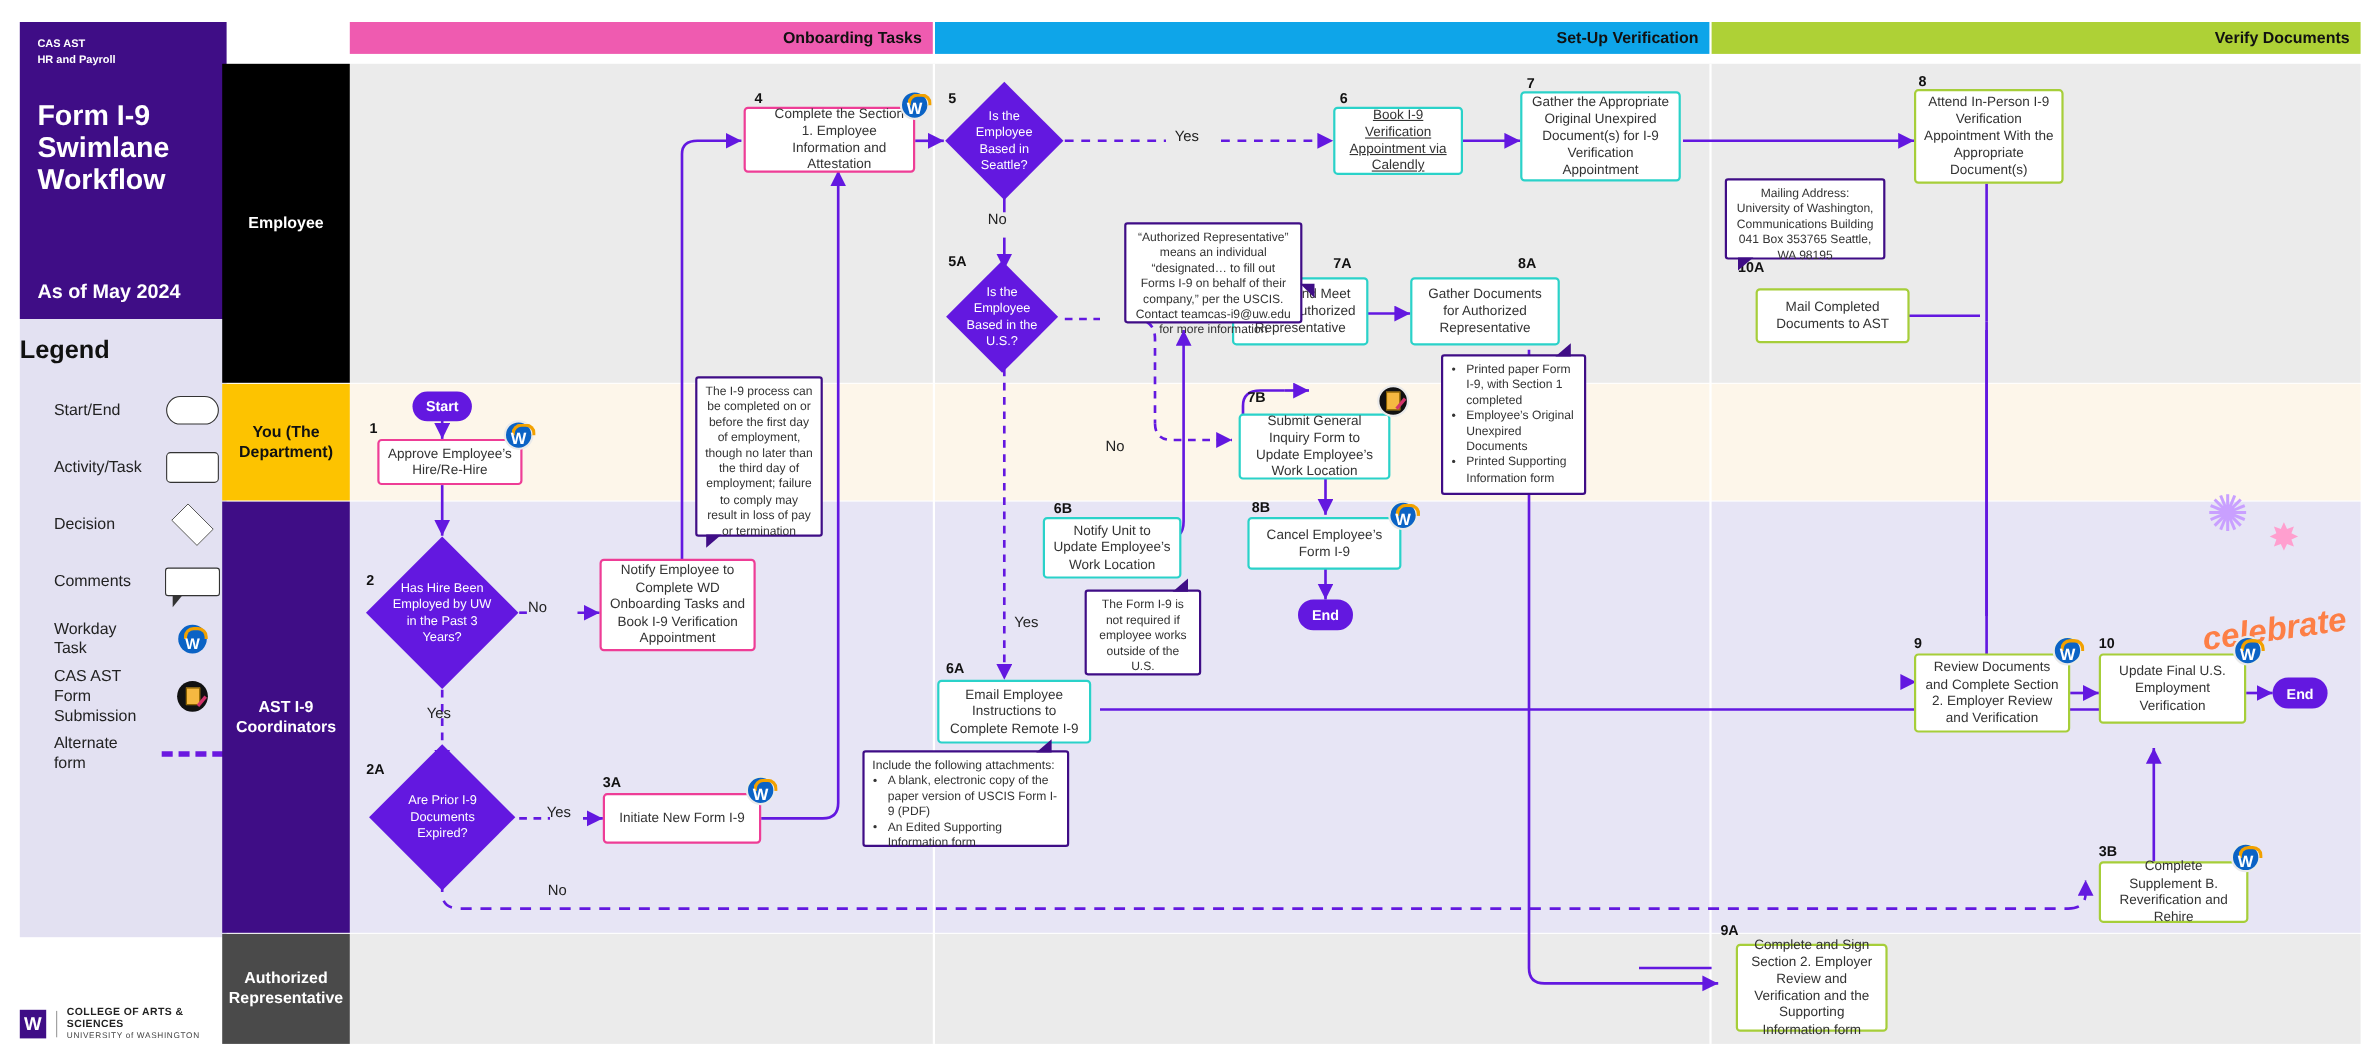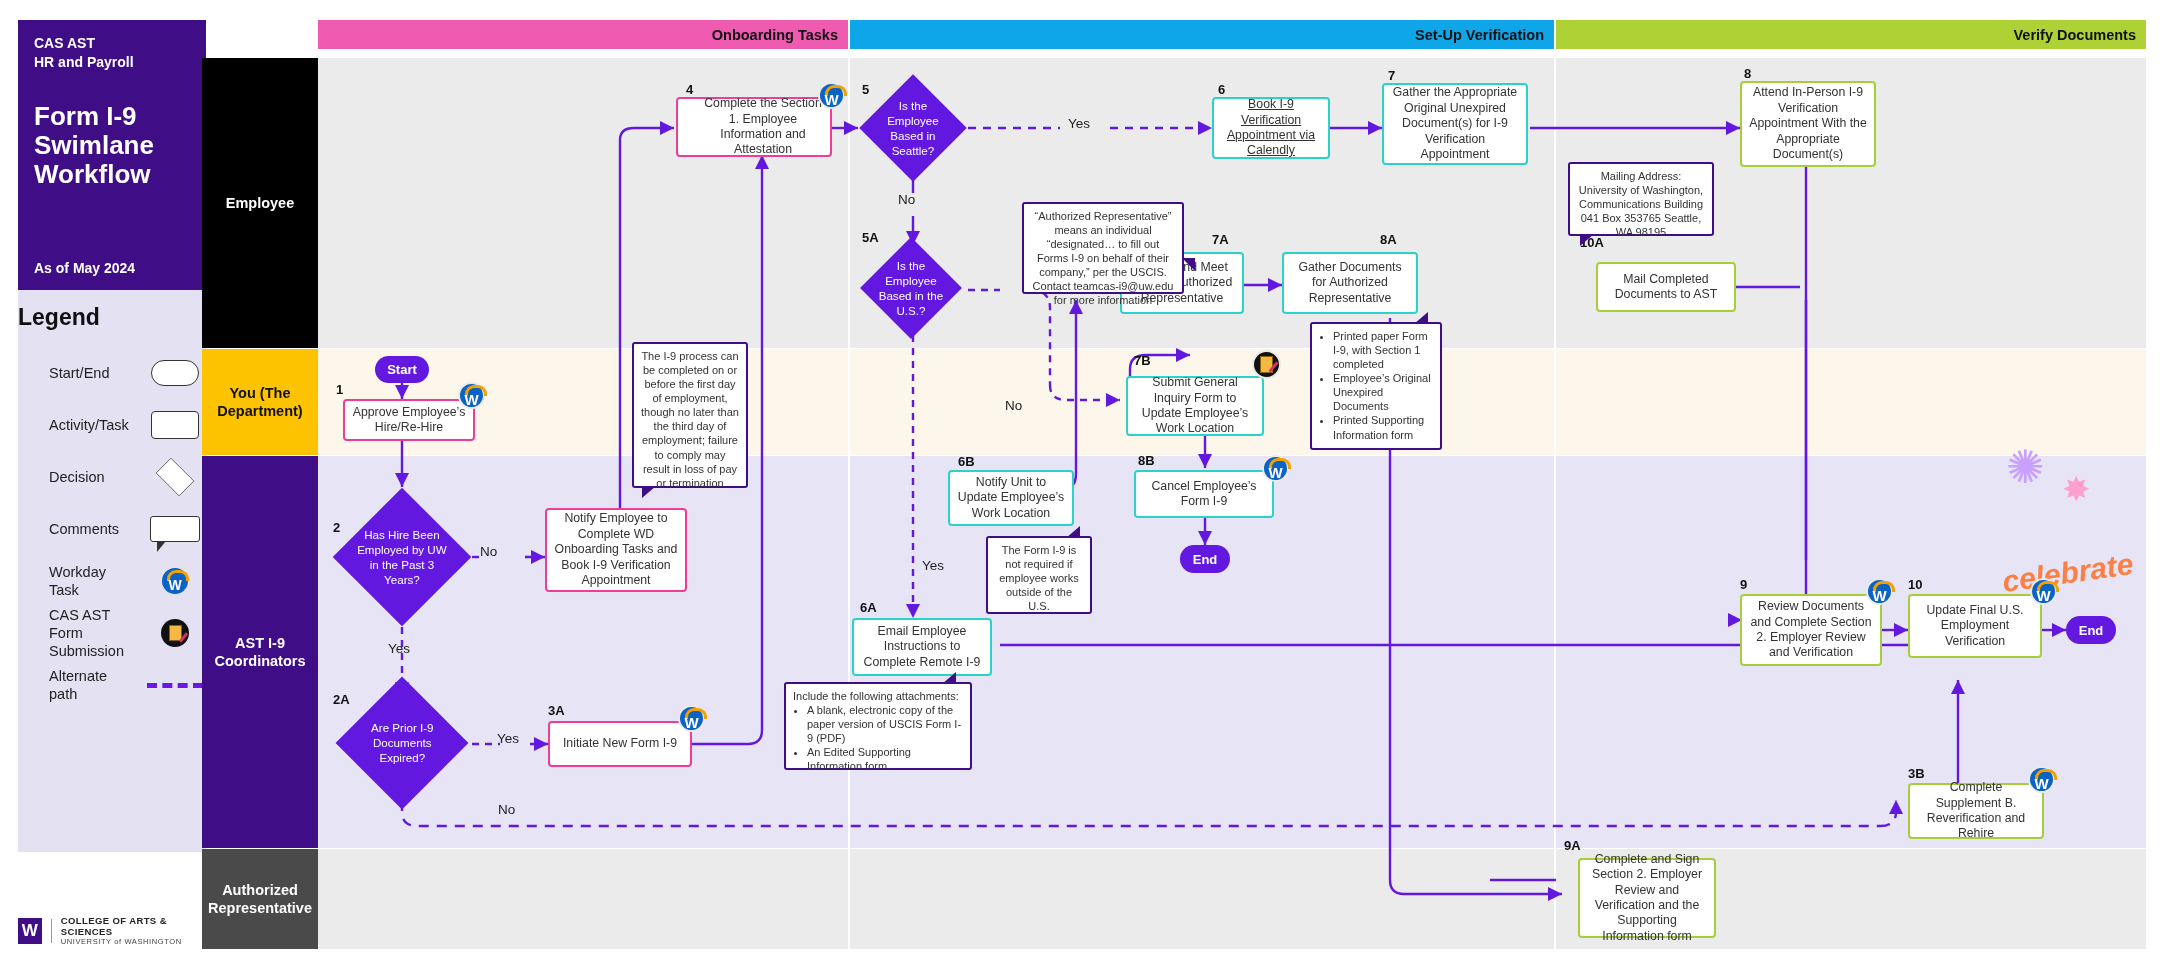--- a/index.html
+++ b/index.html
@@ -7,23 +7,23 @@
   body {
     width:2160px; height:960px;
     font-family:"Liberation Sans", sans-serif;
     background:#ffffff; position:relative; overflow:hidden;
   }
   #canvas { position:absolute; left:0; top:0; width:2160px; height:960px; }
 
   
   .title-panel{position:absolute;left:18px;top:20px;width:188px;height:270px;
      background:#3f0d86;color:#fff;padding:14px 16px;}
-  .tp-sub{font-size:14px;font-weight:bold;line-height:1.35;}
+  .tp-sub{font-size:10px;font-weight:bold;line-height:1.35;}
   .tp-title{font-size:26px;font-weight:bold;line-height:1.12;margin-top:30px;}
-  .tp-date{font-size:14px;font-weight:bold;position:absolute;left:16px;bottom:14px;}
+  .tp-date{font-size:18px;font-weight:bold;position:absolute;left:16px;bottom:14px;}
 
   .legend-panel{position:absolute;left:18px;top:290px;width:188px;height:562px;
      background:#e3e1f2;padding:14px 0;}
   .legend-title{font-size:23px;font-weight:bold;color:#111;margin-bottom:16px;}
   .legend-row{display:flex;align-items:center;height:52px;margin-left:31px;}
   .legend-label{font-size:14.5px;color:#222;flex:1;line-height:1.25;padding-right:6px;}
   .legend-shape{width:62px;display:flex;justify-content:center;align-items:center;}
 
   .sh-startend{width:48px;height:26px;border:1.6px solid #333;border-radius:14px;background:#fff;}
   .sh-task{width:48px;height:28px;border:1.6px solid #333;border-radius:4px;background:#fff;}
@@ -169,21 +169,21 @@
       <div class="legend-label">CAS AST Form Submission</div>
       <div class="legend-shape">
         <div class="cas-icon">
             <div class="doc"></div>
             <div class="pen"></div>
           </div>
       </div>
     </div>
 
     <div class="legend-row">
-      <div class="legend-label">Alternate path</div>
+      <div class="legend-label">Alternate form</div>
       <div class="legend-shape">
           <div class="sh-dash"></div>
         </div>
     </div>
   </div>
 
   <div class="uw-logo">
     <div class="uw-w">W</div>
     <div class="uw-bar"></div>
     <div>

